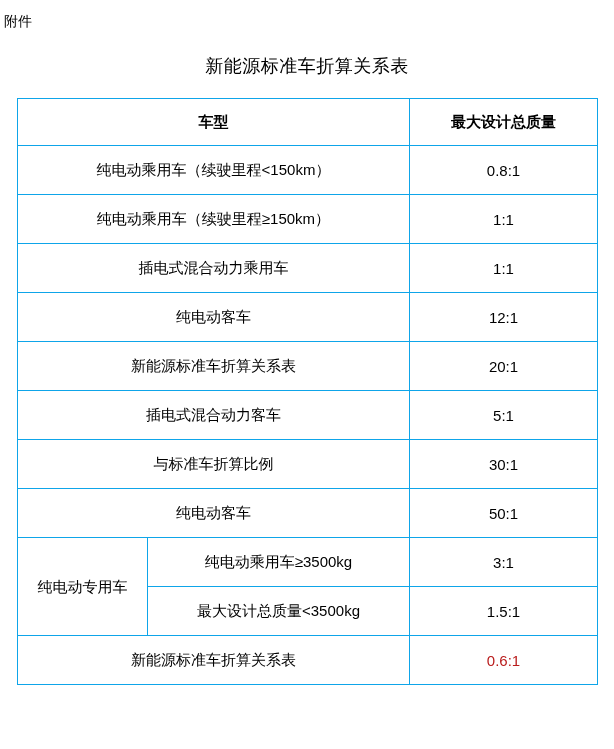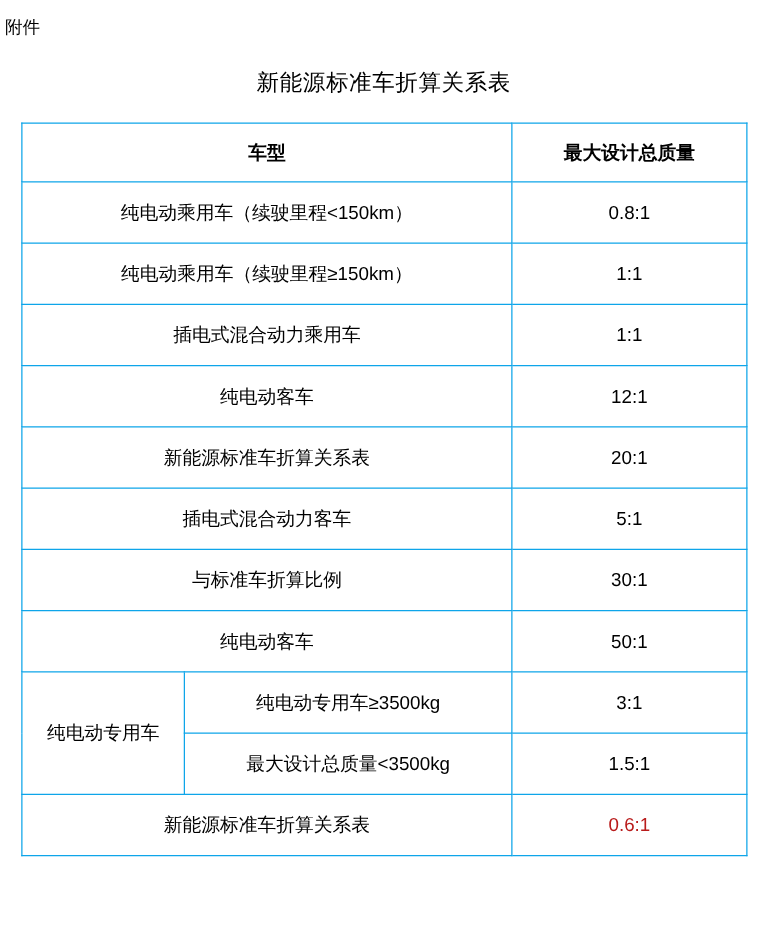--- a/index.html
+++ b/index.html
@@ -139,21 +139,21 @@
         <td class="ratio">30:1</td>
       </tr>
 
       <tr>
         <td class="row-label" colspan="2">纯电动客车</td>
         <td class="ratio">50:1</td>
       </tr>
 
       <tr>
         <td class="spanlabel" rowspan="2">纯电动专用车</td>
-        <td class="row-label subrow-label">纯电动专用车≥3500kg</td>
+        <td class="row-label subrow-label">纯电动乘用车≥3500kg</td>
         <td class="ratio">3:1</td>
       </tr>
 
       <tr>
         <td class="row-label subrow-label">最大设计总质量&lt;3500kg</td>
         <td class="ratio">1.5:1</td>
       </tr>
 
       <tr>
         <td class="row-label subrow-label" colspan="2">新能源标准车折算关系表</td>

